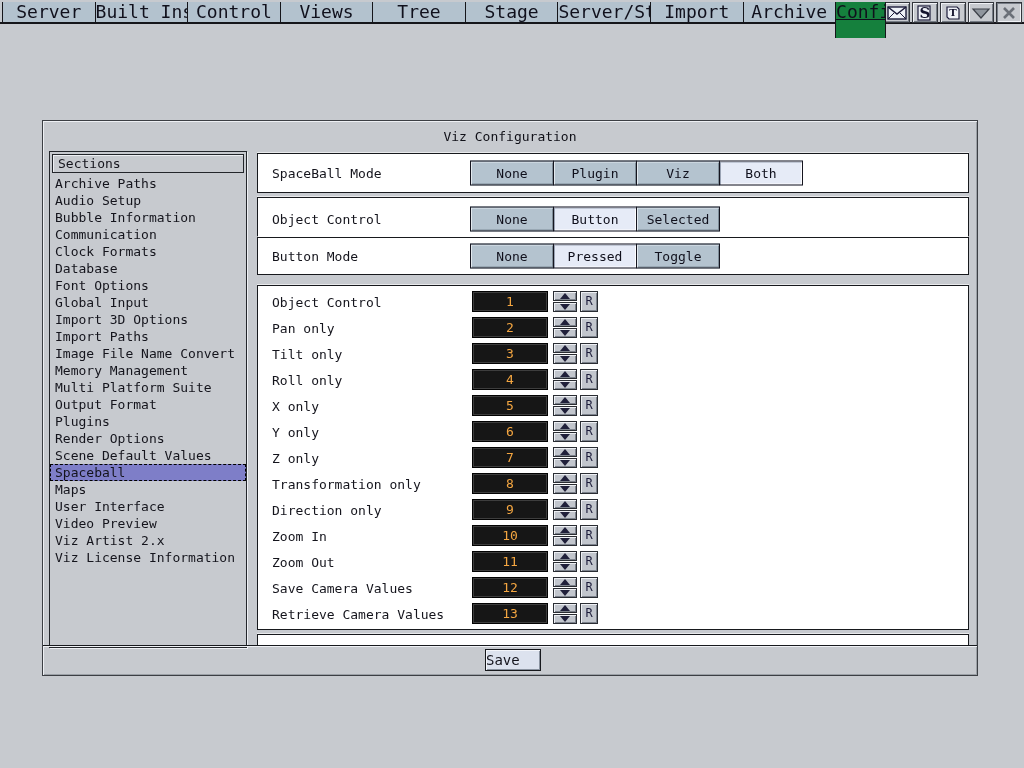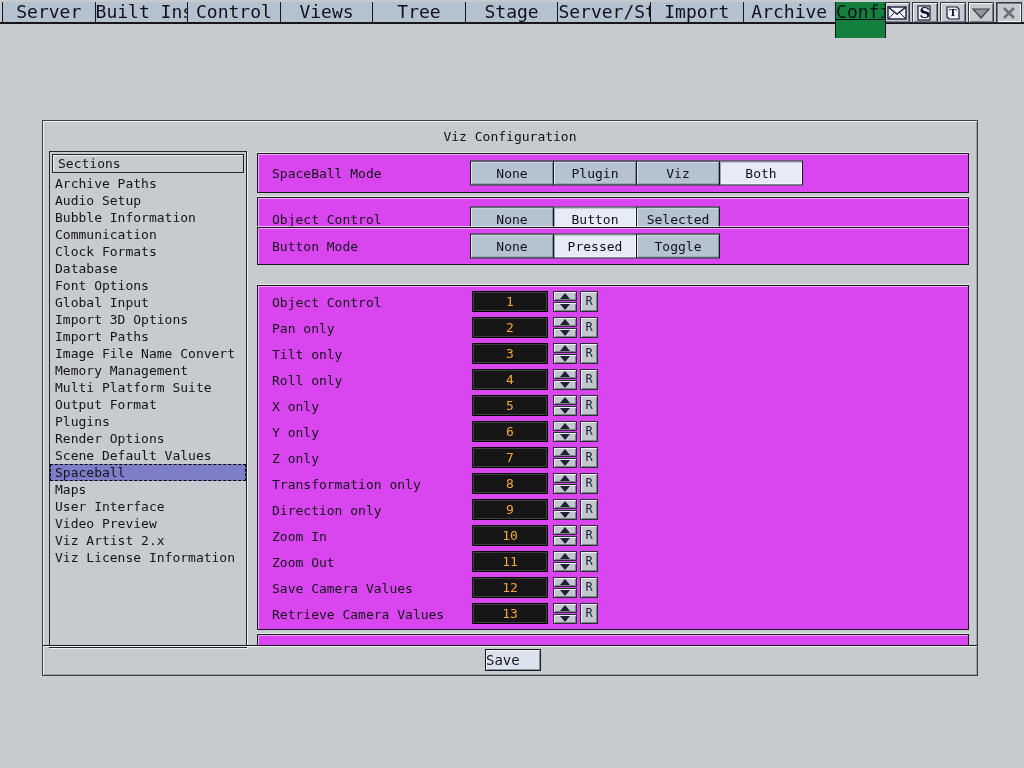--- a/index.html
+++ b/index.html
@@ -70,25 +70,25 @@
   .section-item.selected {
     background:#7e7ec8; outline:1px dashed #000; outline-offset:-1px;
   }
 
   
   .content { position:absolute; left:214px; top:30px; width:714px; height:497px; }
   .gbox {
     position:absolute; left:0; width:712px;
     border:1px solid #17191d;
     box-shadow: inset 1px 1px 0 rgba(255,255,255,.55), 0 -1px 0 rgba(255,255,255,.6);
-    background:#d946ef;
+    background:#ffffff;
   }
   #box-spaceball { top:2px;   height:40px; }
   #box-objctl    { top:46px;  height:44px; }
-  #box-btnmode   { top:76px;  height:38px; }
+  #box-btnmode   { top:86px;  height:38px; }
   #box-rows      { top:134px; height:345px; }
   #box-empty     { top:483px; height:12px; }
 
   .group-row { position:relative; height:100%; }
   .group-label {
     position:absolute; left:14px; top:50%; transform:translateY(-50%);
     font-size:13px;
   }
   .btn-group { position:absolute; left:212px; top:50%; transform:translateY(-50%); display:flex; }
   .opt-btn {

